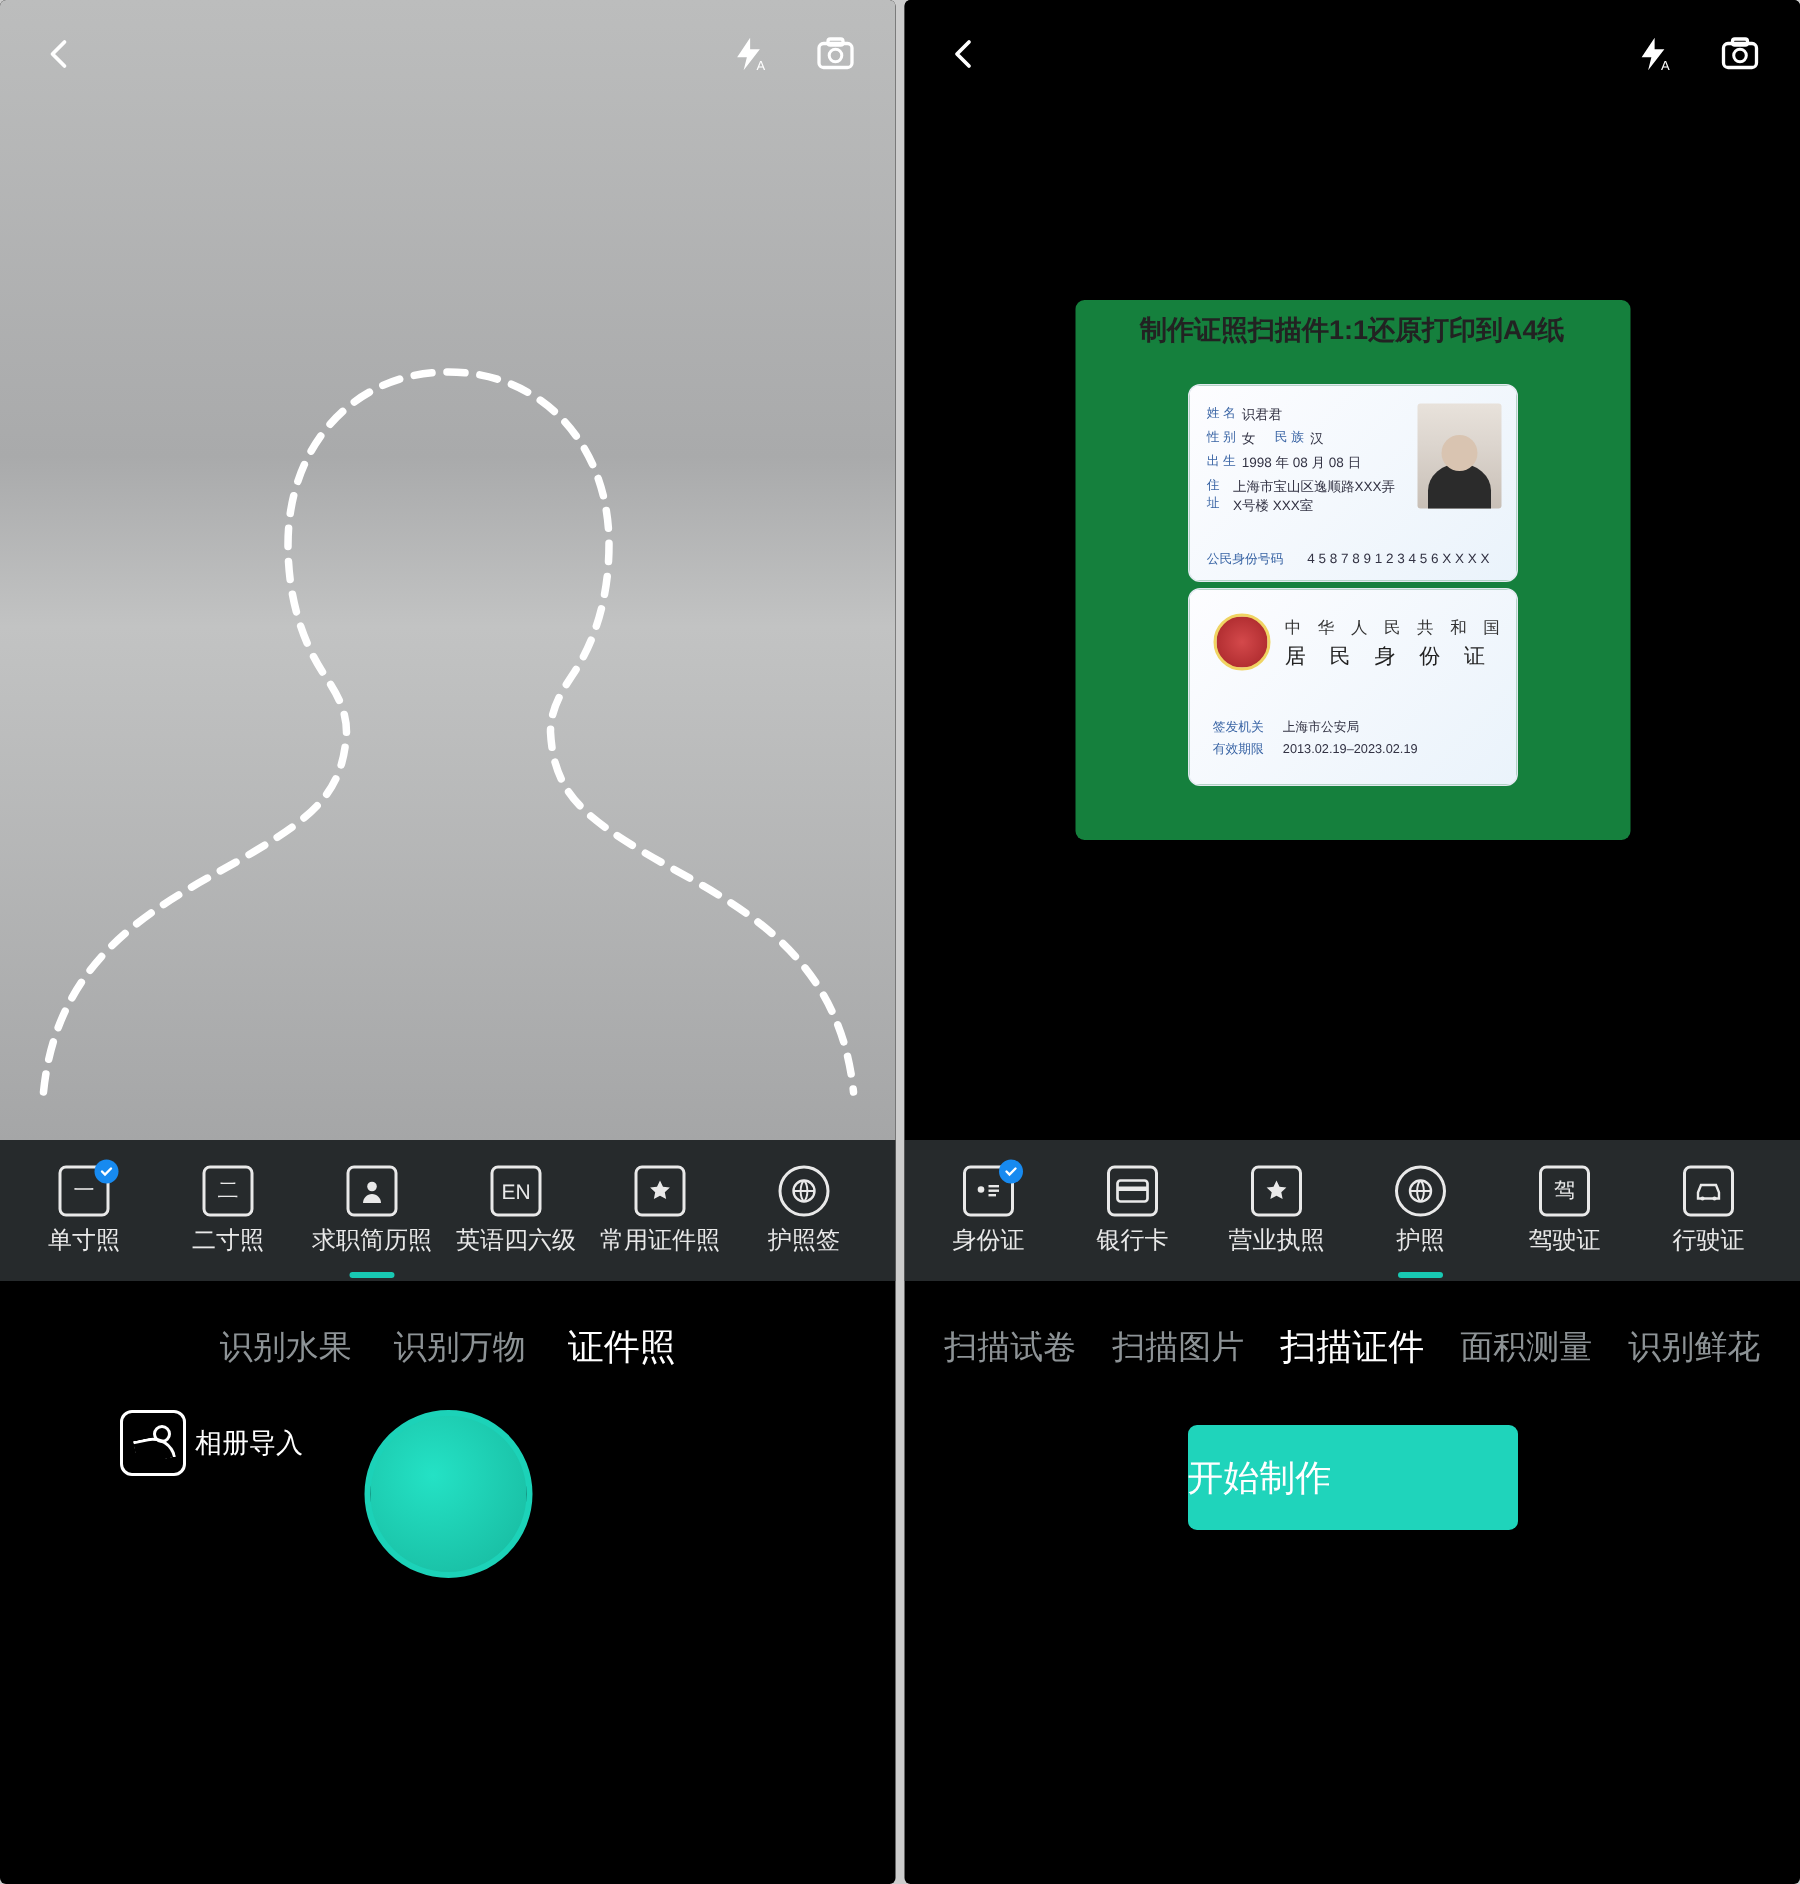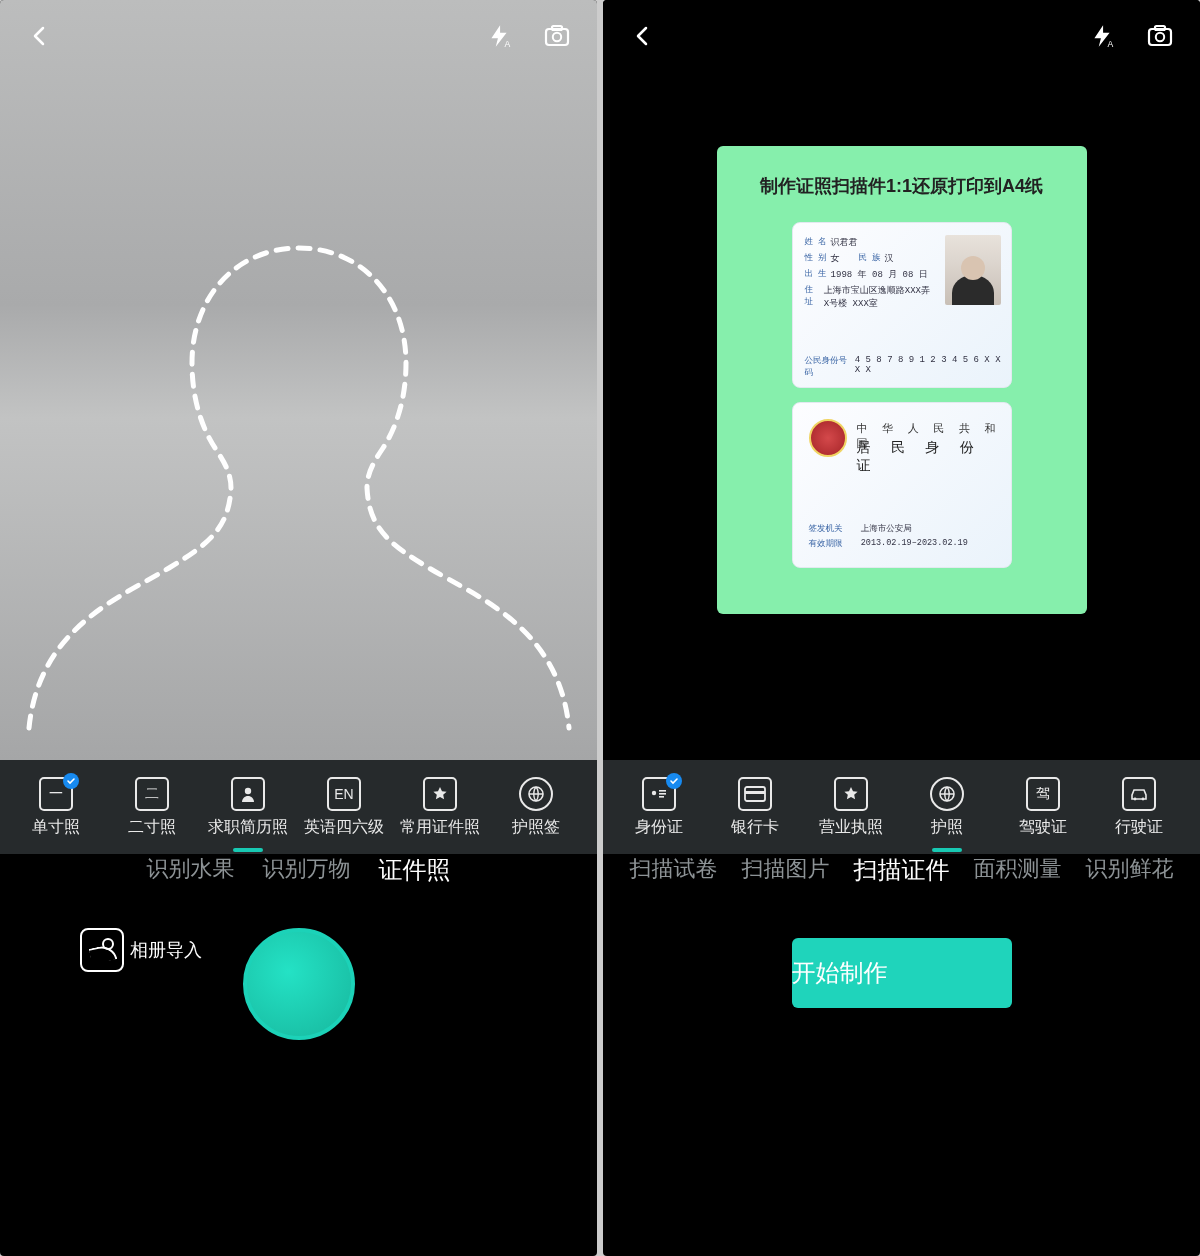--- a/index.html
+++ b/index.html
@@ -56,44 +56,43 @@
     height: 760px;
     width:100%;
     background:#000;
     display:flex;
     align-items:center;
     justify-content:center;
     position:relative;
   }
   .id-card-panel {
     width: 370px;
-    background:#86efac;
+    background:#15803d;
     border-radius: 6px;
-    padding: 28px 22px 32px;
+    padding: 8px 22px 32px;
     box-shadow: 0 6px 24px rgba(0,0,0,.4);
   }
   .id-card-panel .panel-title {
     text-align:center;
     font-size: 18px;
     color:#222;
     font-weight:600;
     margin-bottom: 24px;
   }
   .id-card {
-    margin: 14px auto;
+    margin: 4px auto;
     width: 220px;
-    height: 166px;
+    height: 132px;
     border-radius: 8px;
     background: linear-gradient(135deg,#fdfdff 0%,#eaf3fb 100%);
     border:1px solid #e3e9f0;
     position:relative;
     padding: 10px 12px;
     font-size: 9px;
     color:#334;
-    font-family:Liberation Mono, monospace;
   }
   .id-card .label { color:#3a65a5; font-size:8.5px; }
   .id-card .row { margin: 3px 0; display:flex; gap:4px; }
   .id-card .photo {
     position:absolute; right:10px; top:12px;
     width:56px; height:70px;
     background: linear-gradient(180deg,#e8e2db 0%,#dcd5ce 40%,#c8bfb6 100%);
     border-radius:2px;
     overflow:hidden;
   }
@@ -104,21 +103,21 @@
     background:#d9c4b1;
     transform:translateX(-50%);
   }
   .id-card .photo::before {
     content:"";
     position:absolute; left:50%; bottom:-6px;
     width:42px; height:36px; border-radius:50% 50% 0 0;
     background:#2b2b2b;
     transform:translateX(-50%);
   }
-  .id-card .bottom { position:absolute; bottom:8px; left:12px; right:4px; display:flex; gap:4px; }
+  .id-card .bottom { position:absolute; bottom:8px; left:12px; right:4px; display:flex; gap:16px; }
   .id-back .emblem {
     width:38px; height:38px; border-radius:50%;
     background: radial-gradient(circle,#d4494b 0%,#b32f32 70%,#9c2427 100%);
     border: 2px solid #f0d463;
     position:absolute; left:16px; top:16px;
   }
   .id-back .title1 { position:absolute; top:18px; left:64px; font-size:11px; letter-spacing:4px; color:#333; }
   .id-back .title2 { position:absolute; top:36px; left:64px; font-size:14px; letter-spacing:6px; color:#222; font-weight:500; }
   .id-back .meta { position:absolute; bottom:14px; left:16px; right:20px; font-size:8.5px; color:#334; }
   .id-back .meta .row { margin:3px 0; }
@@ -165,25 +164,26 @@
     content:"";
     position:absolute; bottom:-10px; left:50%; transform:translateX(-50%);
     width:30px; height:4px; border-radius:2px;
     background:#18c9b3;
   }
 
   
   .modes {
     height: 64px;
     display:flex;
-    align-items:flex-start;
+    align-items:center;
     justify-content:center;
     gap: 28px;
     padding: 0 24px;
     overflow:hidden;
+    margin-top:12px;
   }
   .mode {
     font-size: 22px;
     color:#8d9396;
     white-space:nowrap;
   }
   .mode.active { color:#fff; font-weight:500; font-size:24px; }
 
   
   .actions {

